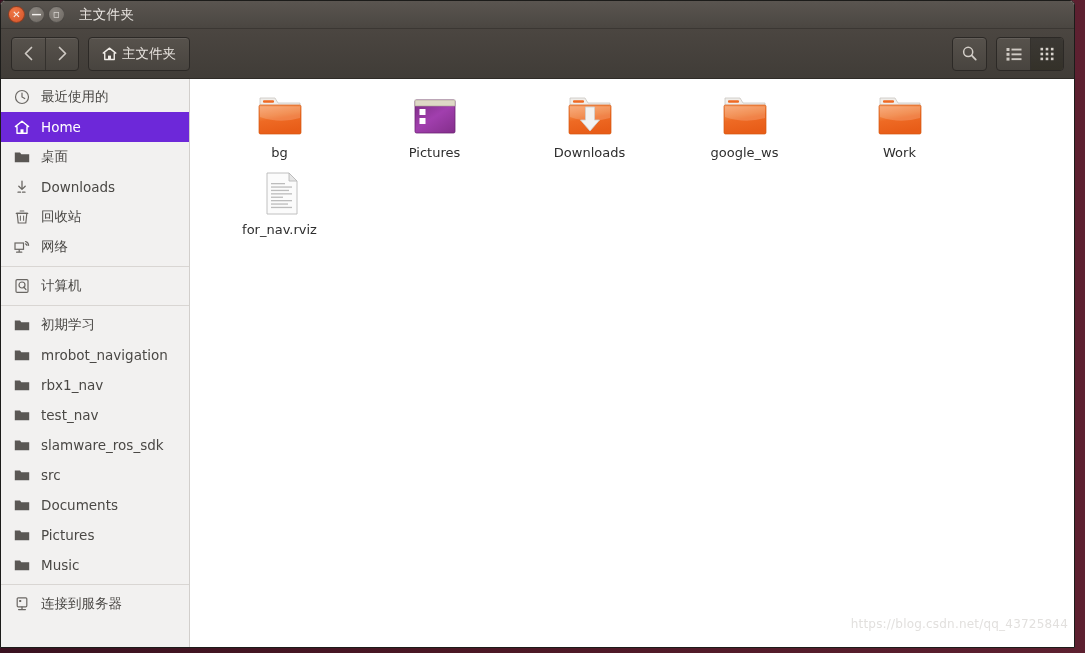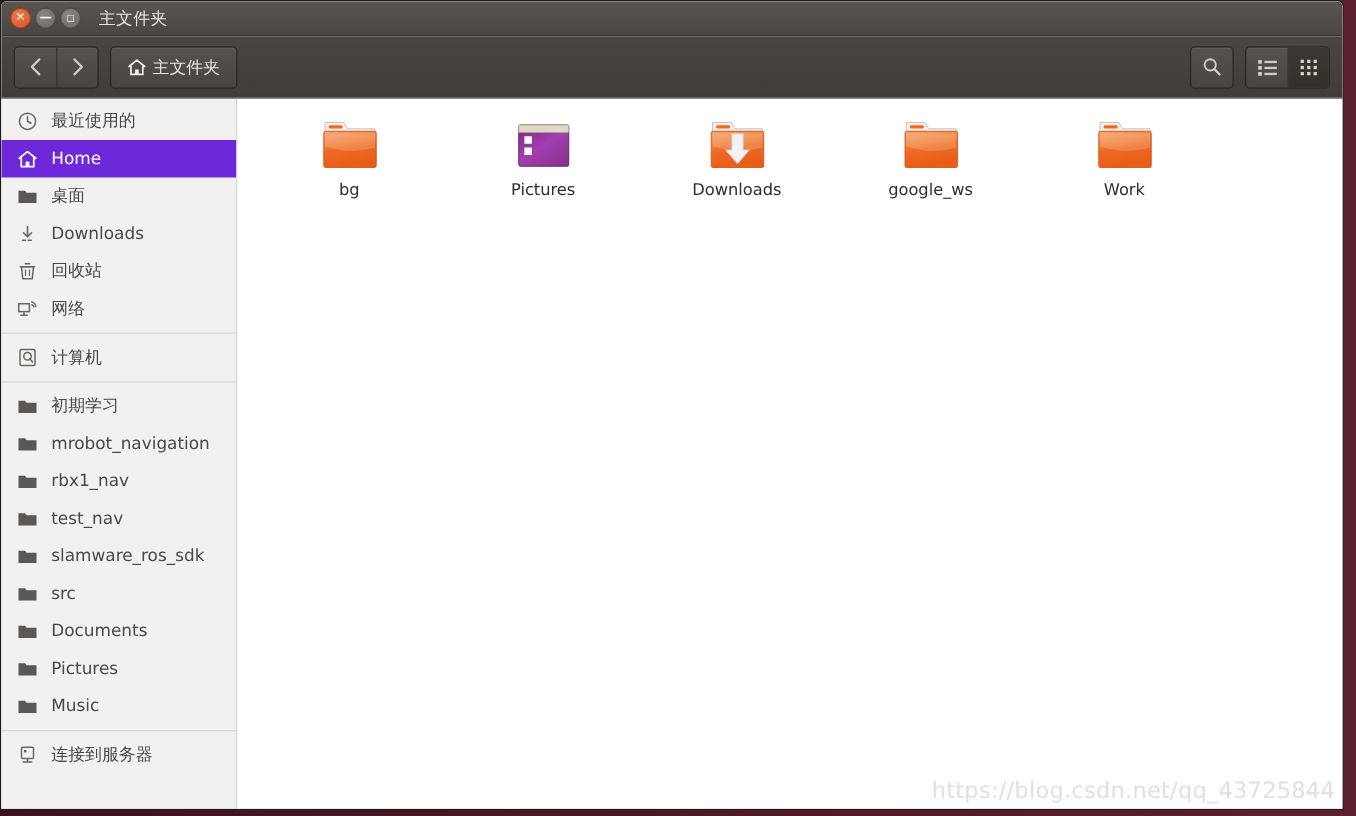--- a/index.html
+++ b/index.html
@@ -135,22 +135,22 @@
     font-size: 13px;
     color: #2e2e2e;
     text-align: center;
     max-width: 150px;
     white-space: nowrap;
     overflow: hidden;
   }
   .ficon { width: 52px; height: 48px; position: relative; }
   #watermark {
     position: absolute;
-    right: 6px; bottom: 4px;
-    font-size: 18px;
+    right: 6px; bottom: 16px;
+    font-size: 12px;
     color: #e2e0de;
     letter-spacing: .2px;
     white-space: nowrap;
   }
 </style>
 </head>
 <body>
 
 <div id="desktop">
   <div id="window">
@@ -474,20 +474,39 @@
                 <path d="M6 5 L21 5 L24 10 L46 10 L46 14 L6 14 Z" fill="#f0eeeb" stroke="#c9c5c0" stroke-width="0.8"></path>
                 <rect x="9" y="7.2" width="11" height="2.6" rx="1" fill="#ee6a24"></rect>
                 <rect x="5" y="12" width="42" height="29" rx="1.5" fill="url(#fg1)" stroke="#d4560f" stroke-width="0.7"></rect>
                 <path d="M6 13.5 L46 13.5 L46 25 Q26 31 6 24 Z" fill="rgba(255,255,255,0.17)"></path>
               </svg>
             </div>
             <div class="lbl">Work</div>
           </div>
 
 
+          <div class="fitem">
+            <div class="ficon">
+              <svg width="52" height="48" viewBox="0 0 52 48">
+                <path d="M13 3 L35 3 L43 11 L43 44 L13 44 Z" fill="#fbfbfb" stroke="#b9b9b9" stroke-width="0.9" stroke-linejoin="round"></path>
+                <path d="M35 3 L35 11 L43 11 Z" fill="#e6e6e6" stroke="#b9b9b9" stroke-width="0.9" stroke-linejoin="round"></path>
+                <g fill="#bcbcbc">
+                  <rect x="17" y="13" width="14" height="1.3"></rect>
+                  <rect x="17" y="16.4" width="21" height="1.3"></rect>
+                  <rect x="17" y="19.8" width="18" height="1.3"></rect>
+                  <rect x="17" y="23.2" width="21" height="1.3"></rect>
+                  <rect x="17" y="26.6" width="12" height="1.3"></rect>
+                  <rect x="17" y="30" width="21" height="1.3"></rect>
+                  <rect x="17" y="33.4" width="17" height="1.3"></rect>
+                  <rect x="17" y="36.8" width="21" height="1.3"></rect>
+                </g>
+              </svg>
+            </div>
+            <div class="lbl">for_nav.rviz</div>
+          </div>
 
         </div>
 
         <div id="watermark">https://blog.csdn.net/qq_43725844</div>
       </div>
 
     </div>
   </div>
 </div>
 

